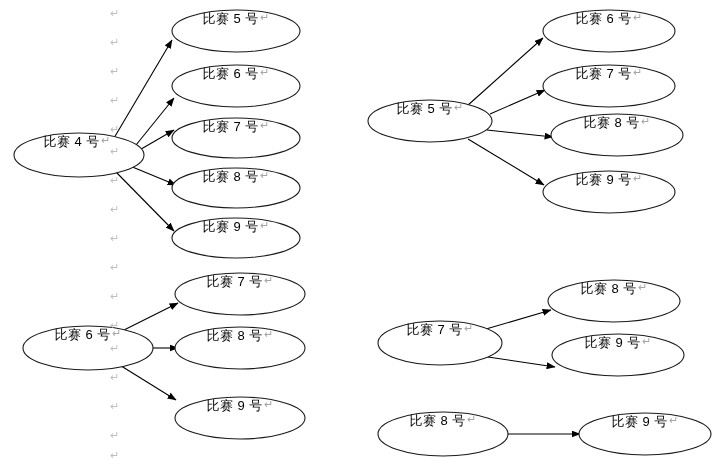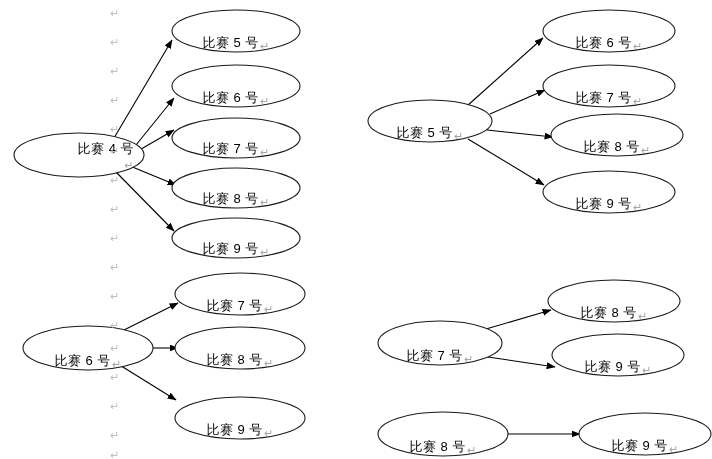--- a/index.html
+++ b/index.html
@@ -21,21 +21,21 @@
     position: absolute;
     left: 0;
     top: 0;
     width: 712px;
     height: 459px;
     overflow: visible;
   }
   .node-label {
     position: absolute;
     display: flex;
-    align-items: flex-end;
+    align-items: flex-start;
     justify-content: center;
     font-family: "Liberation Sans", sans-serif;
     font-size: 13px;
     color: #000000;
     white-space: nowrap;
     letter-spacing: 0.5px;
     pointer-events: none;
   }
   .node-label .pilcrow {
     color: #a6a6a6;
@@ -124,21 +124,21 @@
     </g>
 
     <g>
       <line class="edge" x1="508" y1="434" x2="580" y2="434" marker-end="url(#arrowhead)"></line>
 
       <ellipse class="node-shape" cx="443" cy="434" rx="65" ry="22"></ellipse>
       <ellipse class="node-shape" cx="645" cy="434" rx="66" ry="21"></ellipse>
     </g>
   </svg>
 
-  <div class="node-label" style="left:4px; top:133px; width:130px; height:44px;flex-direction:column;">
+  <div class="node-label" style="left:12px; top:133px; width:130px; height:44px;">
     <span>比赛 4 号</span>
       <span class="pilcrow">↵</span>
   </div>
   <div class="node-label" style="left:172px; top:10px; width:128px; height:42px;">
     <span>比赛 5 号</span>
       <span class="pilcrow">↵</span>
   </div>
   <div class="node-label" style="left:172px; top:65px; width:128px; height:42px;">
     <span>比赛 6 号</span>
       <span class="pilcrow">↵</span>

